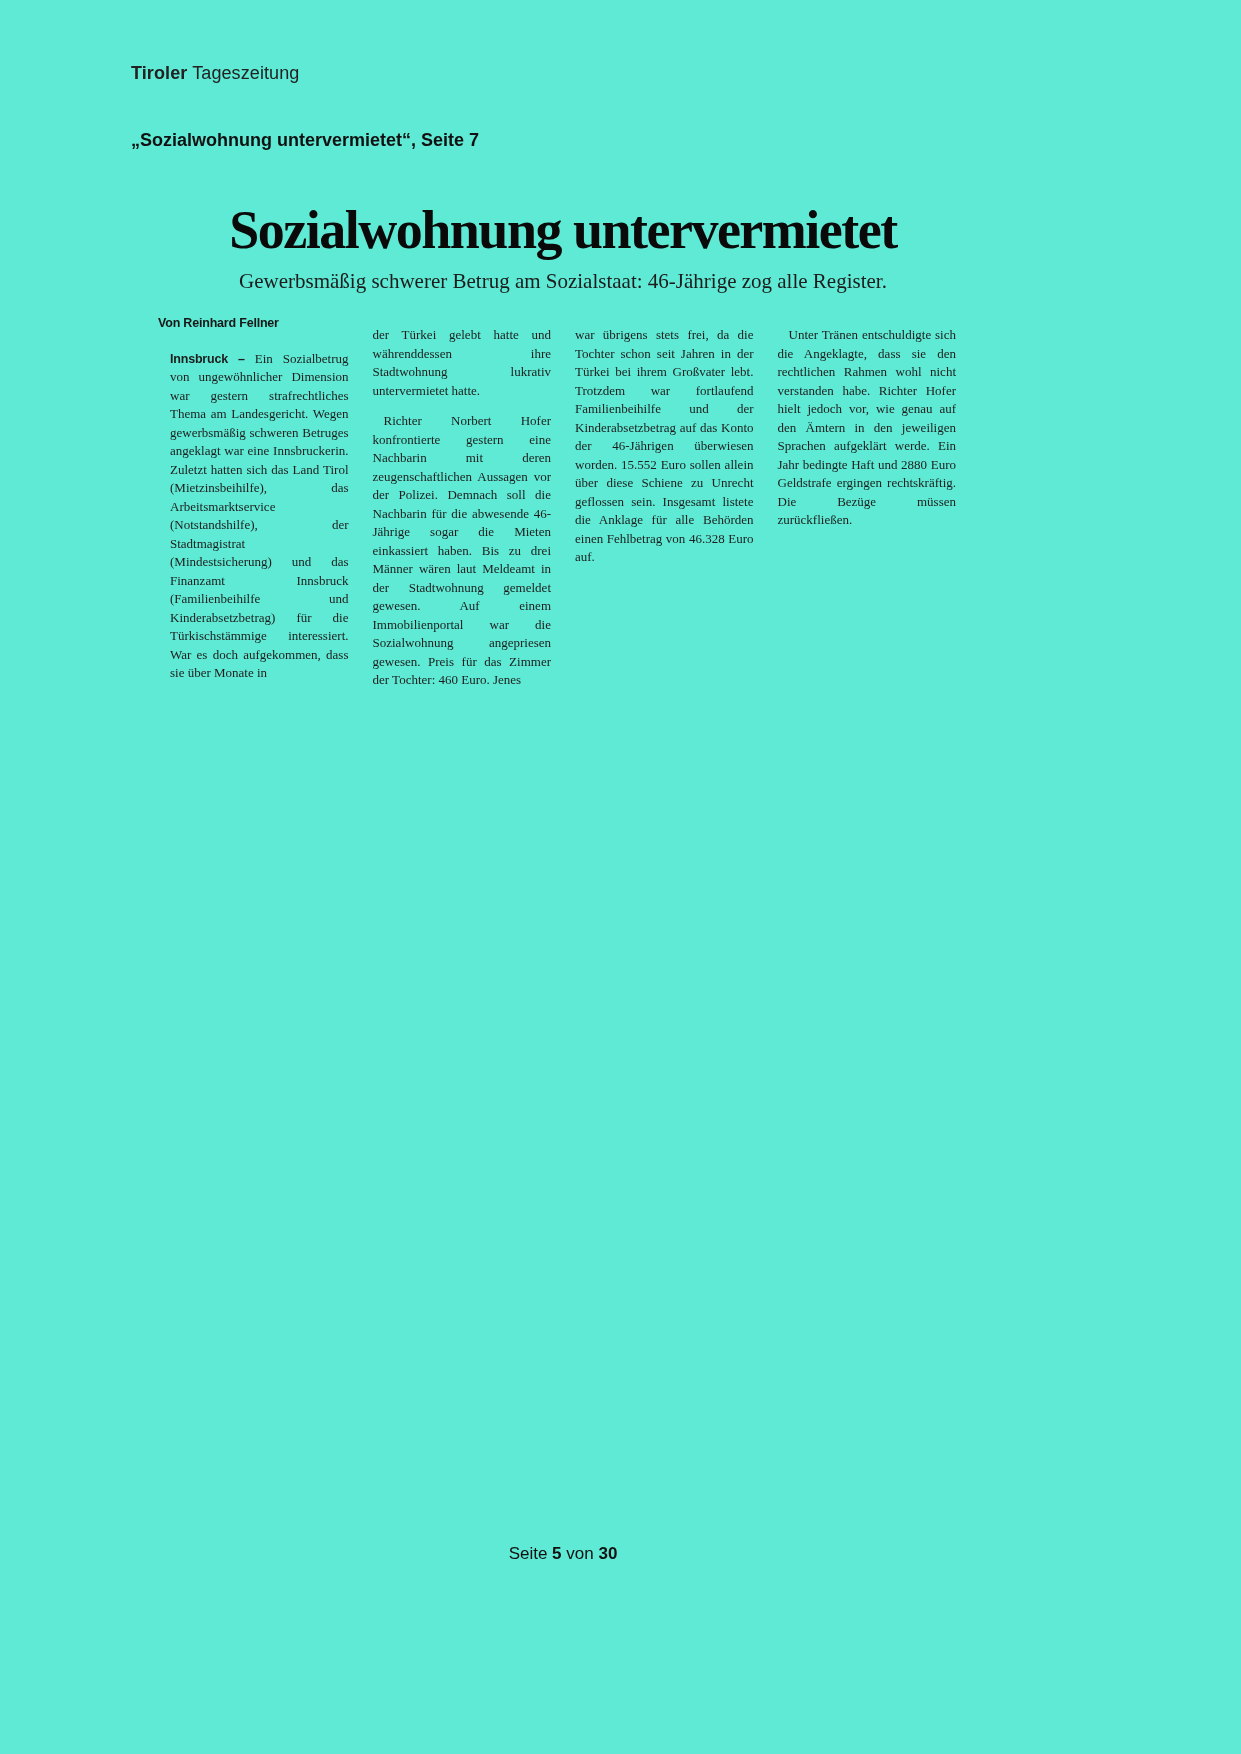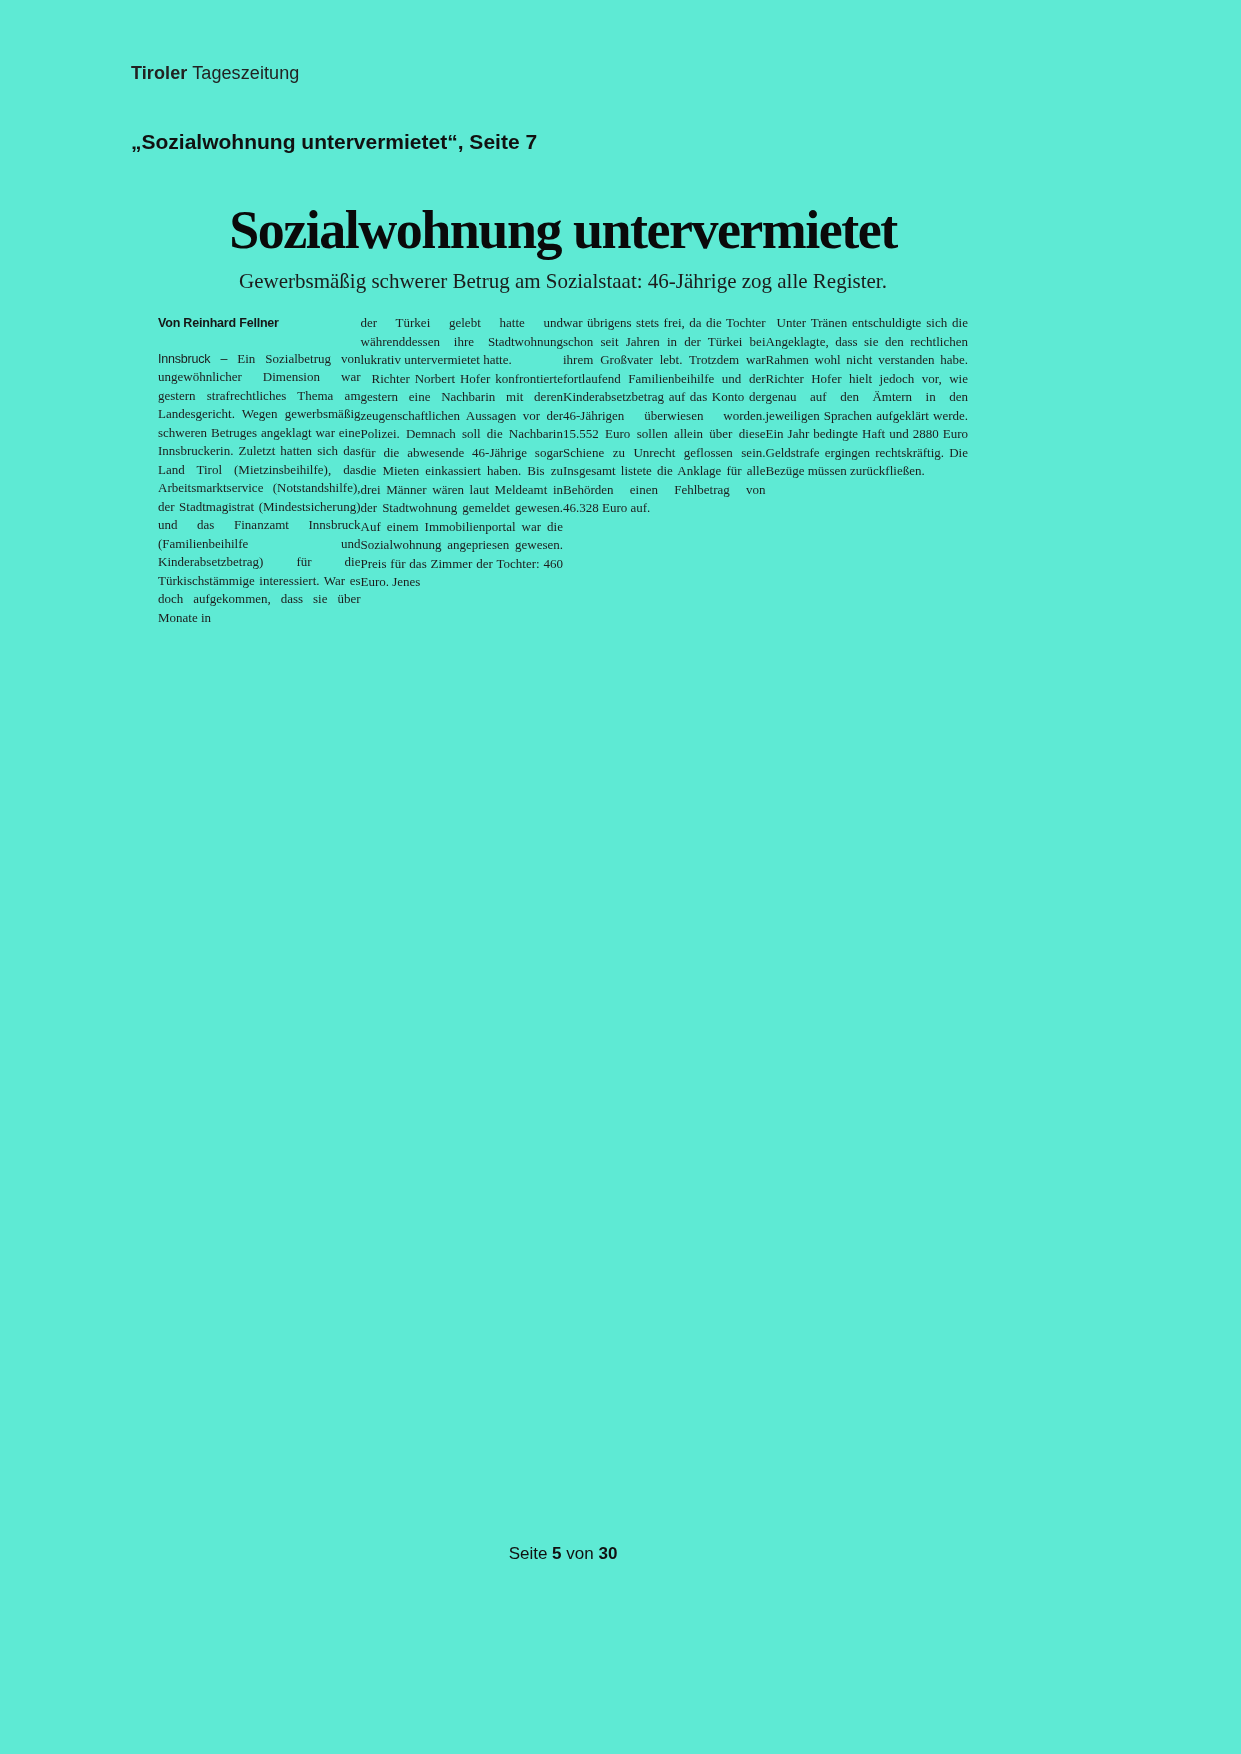--- a/index.html
+++ b/index.html
@@ -19,21 +19,21 @@
     top: 63px;
     font-size: 18px;
     color: #222222;
     letter-spacing: 0.1px;
   }
   .masthead .brand-bold { font-weight: bold; }
   .reference-line {
     position: absolute;
     left: 131px;
     top: 130px;
-    font-size: 21px;
+    font-size: 18px;
     font-weight: bold;
     color: #111111;
   }
   .article {
     position: absolute;
     left: 158px;
     top: 200px;
     width: 810px;
   }
   .headline {
@@ -71,25 +71,25 @@
   }
   .byline {
     font-family: "Liberation Sans", sans-serif;
     font-weight: bold;
     font-size: 12.5px;
     letter-spacing: -0.2px;
     margin: 0 0 17px 0;
     text-align: left;
     color: #161616;
   }
-  .para { margin: 0; }
+  .para { margin: 12px; }
   .para.indent { text-indent: 11px; }
   .dateline {
     font-family: "Liberation Sans", sans-serif;
-    font-weight: normal;
+    font-weight: bold;
     font-size: 12.5px;
     letter-spacing: -0.2px;
   }
   .page-footer {
     position: absolute;
     left: 158px;
     top: 1544px;
     width: 810px;
     text-align: center;
     font-size: 17px;

